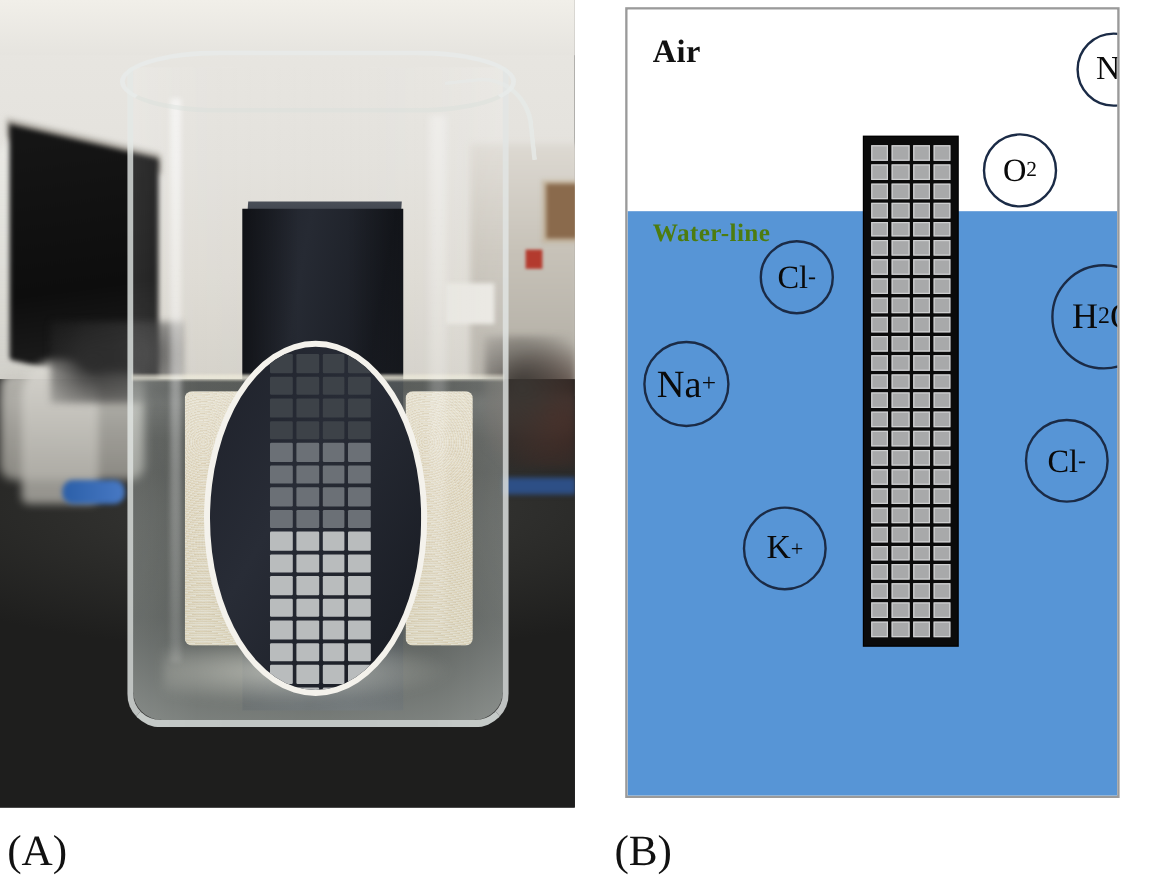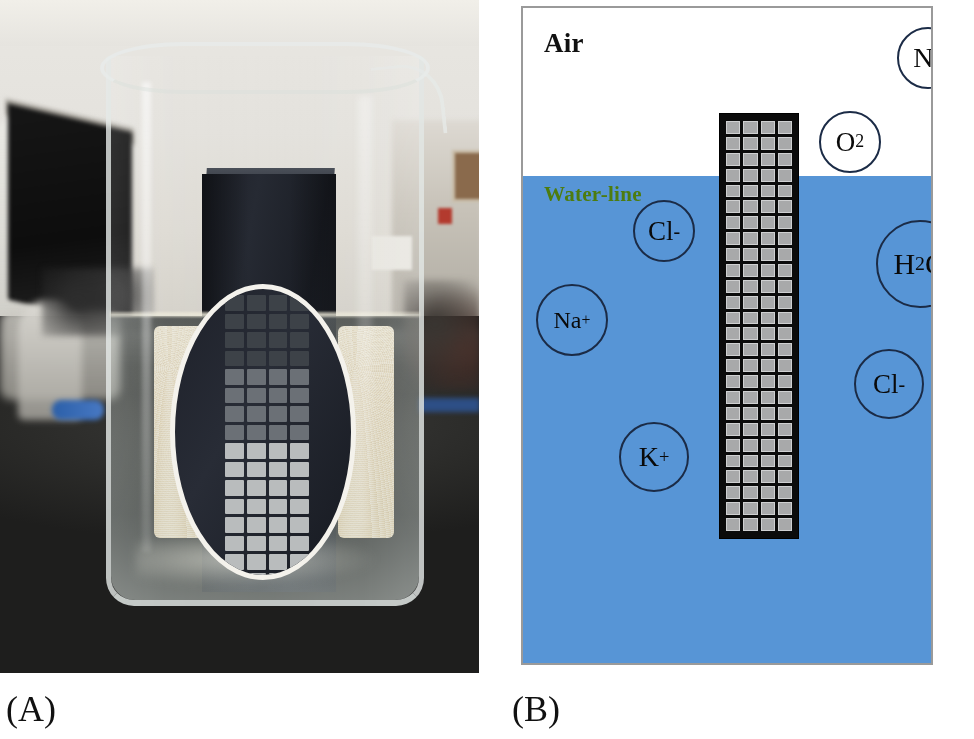--- a/index.html
+++ b/index.html
@@ -359,21 +359,21 @@
     white-space: nowrap;
     user-select: none;
   }
   .bubble sub { font-size: 0.66em; vertical-align: -0.22em; }
   .bubble sup { font-size: 0.66em; vertical-align: 0.42em; }
   .bubble .minus { font-size: 0.74em; vertical-align: 0.30em; }
 
   #bubble-n2  { left: 374px; top: 19px;  width: 62px;  height: 62px;  font-size: 28px; }
   #bubble-o2  { left: 296px; top: 103px; width: 62px;  height: 62px;  font-size: 27px; }
   #bubble-cl-left  { left: 110px; top: 192px; width: 62px; height: 62px; font-size: 27px; }
-  #bubble-na  { left: 13px;  top: 276px; width: 72px;  height: 72px;  font-size: 24px; justify-content: center; }
+  #bubble-na  { left: 13px;  top: 276px; width: 72px;  height: 72px;  font-size: 32px; justify-content: center; }
   #bubble-h2o { left: 353px; top: 212px; width: 88px;  height: 88px;  font-size: 30px; }
   #bubble-cl-right { left: 331px; top: 341px; width: 70px; height: 70px; font-size: 27px; }
   #bubble-k   { left: 96px;  top: 414px; width: 70px;  height: 70px;  font-size: 28px; }
 
   
   .caption {
     position: absolute;
     font-size: 36px;
     color: #111111;
     font-family: "Liberation Serif", "DejaVu Serif", serif;

